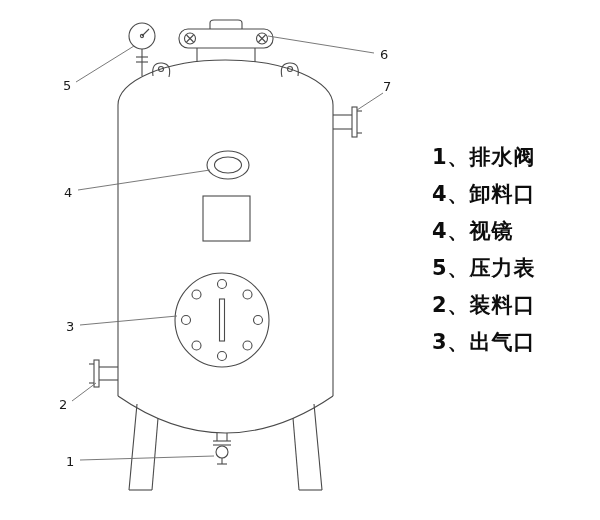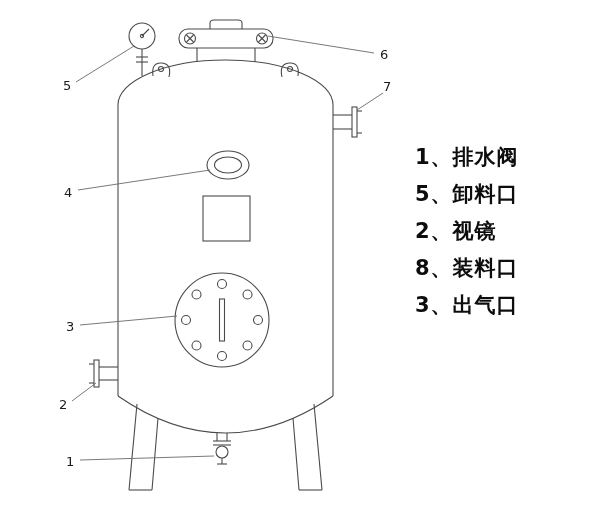--- a/index.html
+++ b/index.html
@@ -31,21 +31,21 @@
   }
   #drawing text {
     fill: #1a1a1a;
     stroke: none;
     font-size: 13px;
     font-family: "DejaVu Sans", "Liberation Sans", sans-serif;
   }
   #drawing .boltdot { fill: #ffffff; }
   #legend {
     position: absolute;
-    left: 415px;
+    left: 432px;
     top: 139px;
     display: flex;
     flex-direction: column;
   }
   .legend-row {
     height: 37px;
     line-height: 37px;
     font-size: 21px;
     font-weight: 600;
     color: #0d0d0d;
@@ -172,19 +172,20 @@
       <text x="383" y="91">7</text>
       <text x="64" y="197">4</text>
       <text x="66" y="331">3</text>
       <text x="59" y="409">2</text>
       <text x="66" y="466">1</text>
     </g>
   </svg>
 
   <div id="legend">
     <div class="legend-row">1、排水阀</div>
-    <div class="legend-row">5、卸料口</div>
-    <div class="legend-row">2、视镜</div>
-    <div class="legend-row">8、装料口</div>
+    <div class="legend-row">4、卸料口</div>
+    <div class="legend-row">4、视镜</div>
+    <div class="legend-row">5、压力表</div>
+    <div class="legend-row">2、装料口</div>
     <div class="legend-row">3、出气口</div>
   </div>
 
 </div>
 
 </body></html>

